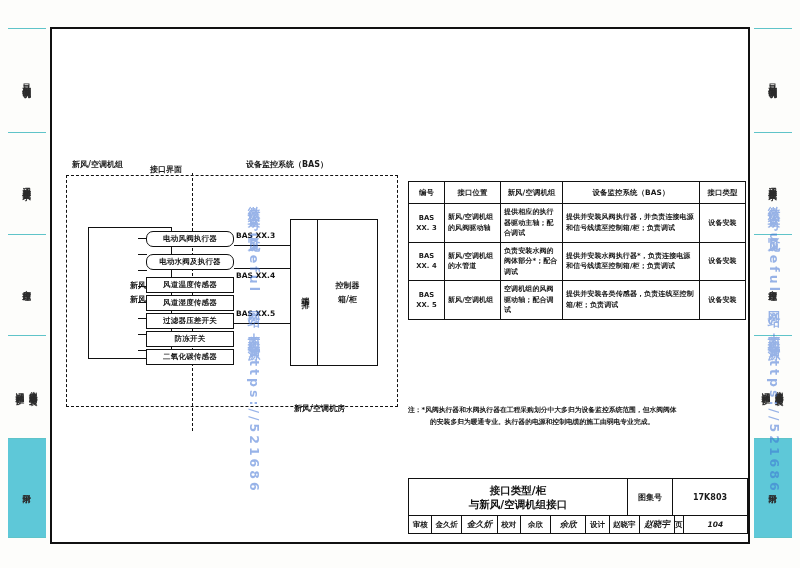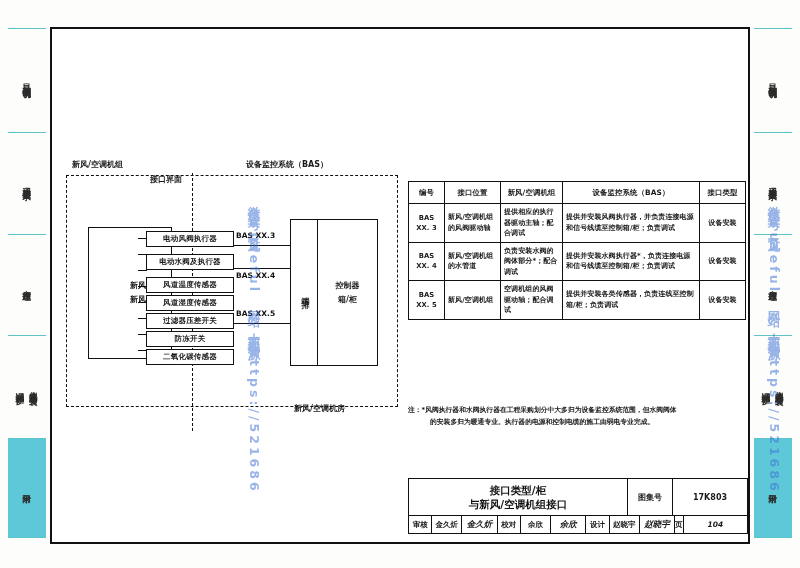--- a/index.html
+++ b/index.html
@@ -42,21 +42,21 @@
 
   .doc-title{
     position:absolute;left:0;right:0;top:92px;text-align:center;
     font-size:15.5px;font-weight:700;letter-spacing:1.2px;color:#111;
   }
 
   
   .schem{position:absolute;left:6px;top:130px;width:346px;height:270px;}
   .lbl{position:absolute;font-size:8px;font-weight:700;color:#1a1a1a;white-space:nowrap;}
   .lbl-unit{left:14px;top:0;}
-  .lbl-iface{left:92px;top:15px;text-align:right;}
+  .lbl-iface{left:92px;top:5px;text-align:right;}
   .lbl-bas{left:188px;top:0;}
   .lbl-room{left:236px;top:244px;}
 
   .dashbox{
     position:absolute;left:8px;top:16px;width:330px;height:230px;
     border:1.4px dashed #111;
   }
   .ifaceline{
     position:absolute;left:134px;top:14px;height:258px;width:0;
     border-left:1.4px dashed #111;
@@ -69,21 +69,21 @@
     font-size:8px;font-weight:700;line-height:1.7;color:#1a1a1a;padding-left:32px;
   }
 
   .devlist{position:absolute;left:88px;top:72px;width:88px;}
   .dev{
     border:1.1px solid #111;background:#fff;
     font-size:7.5px;font-weight:700;color:#1a1a1a;
     height:14px;line-height:14px;text-align:center;
     margin-bottom:2px;white-space:nowrap;letter-spacing:.2px;
   }
-  .dev.gap{margin-bottom:7px;}
+  .dev.gap{margin-bottom:7px;border-radius:7px;}
   .busline{position:absolute;left:80px;width:9px;height:0;border-top:1.1px solid #111;}
 
   .tagwrap{position:absolute;left:178px;width:50px;font-size:7.5px;font-weight:700;color:#111;white-space:nowrap;}
   .tagline{position:absolute;height:0;border-top:1.1px solid #111;}
 
   .panel{
     position:absolute;left:232px;top:60px;width:86px;height:145px;
     border:1.3px solid #111;background:#fff;display:flex;
   }
   .panel .terminal{

